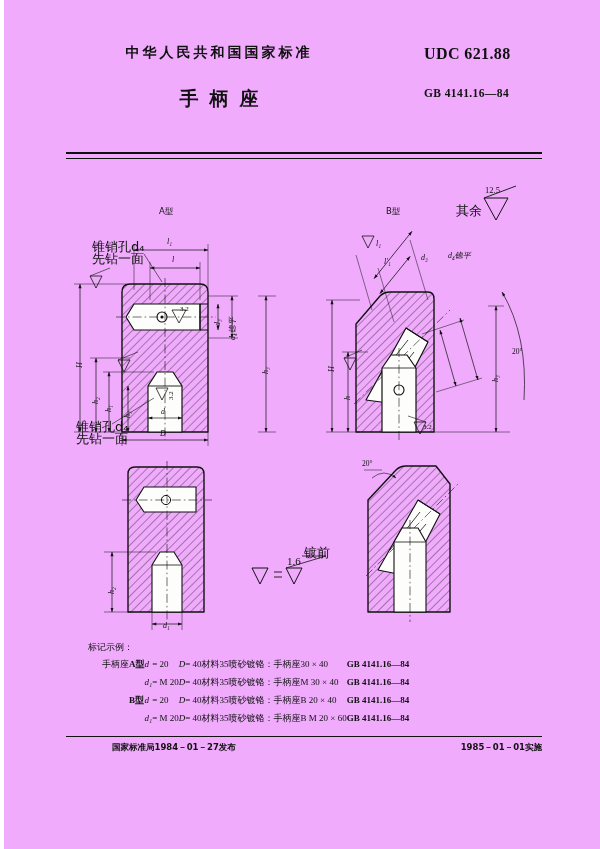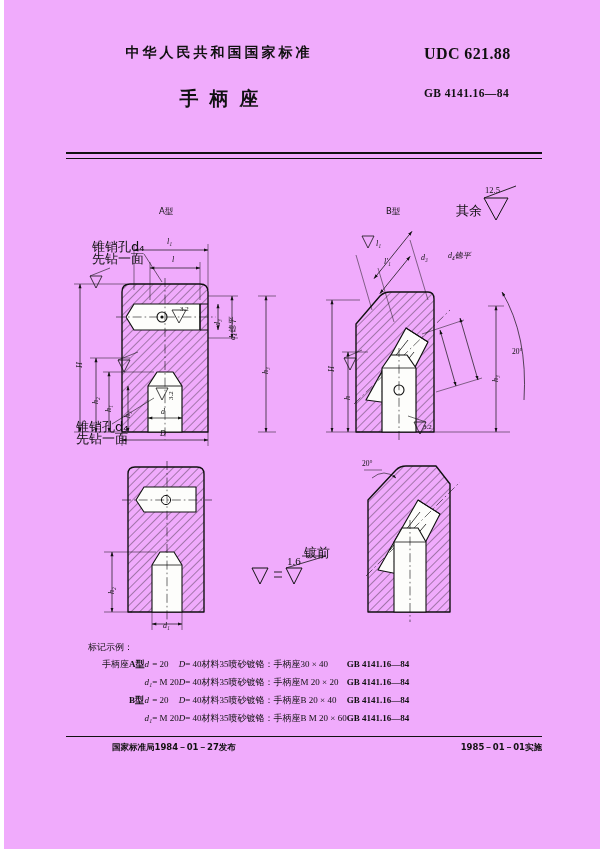--- a/index.html
+++ b/index.html
@@ -412,21 +412,21 @@
         <td class="c-cn"></td>
         <td class="c-cn c-bd pad-l"></td>
         <td class="c-it pad-l">d₁</td>
         <td>= M 20</td>
         <td class="c-it pad-l">D</td>
         <td>= 40</td>
         <td class="c-cn pad-l">材料</td>
         <td class="pad-l">35</td>
         <td class="c-cn pad-l">喷砂镀铬：</td>
         <td class="c-cn">手柄座</td>
-        <td class="pad-l">M 20 × 20</td>
+        <td class="pad-l">M 30 × 40</td>
         <td class="c-bd pad-l">GB 4141.16—84</td>
       </tr>
       <tr>
         <td class="c-cn"></td>
         <td class="c-cn c-bd pad-l">B型</td>
         <td class="c-it pad-l">d</td>
         <td>= 20</td>
         <td class="c-it pad-l">D</td>
         <td>= 40</td>
         <td class="c-cn pad-l">材料</td>

